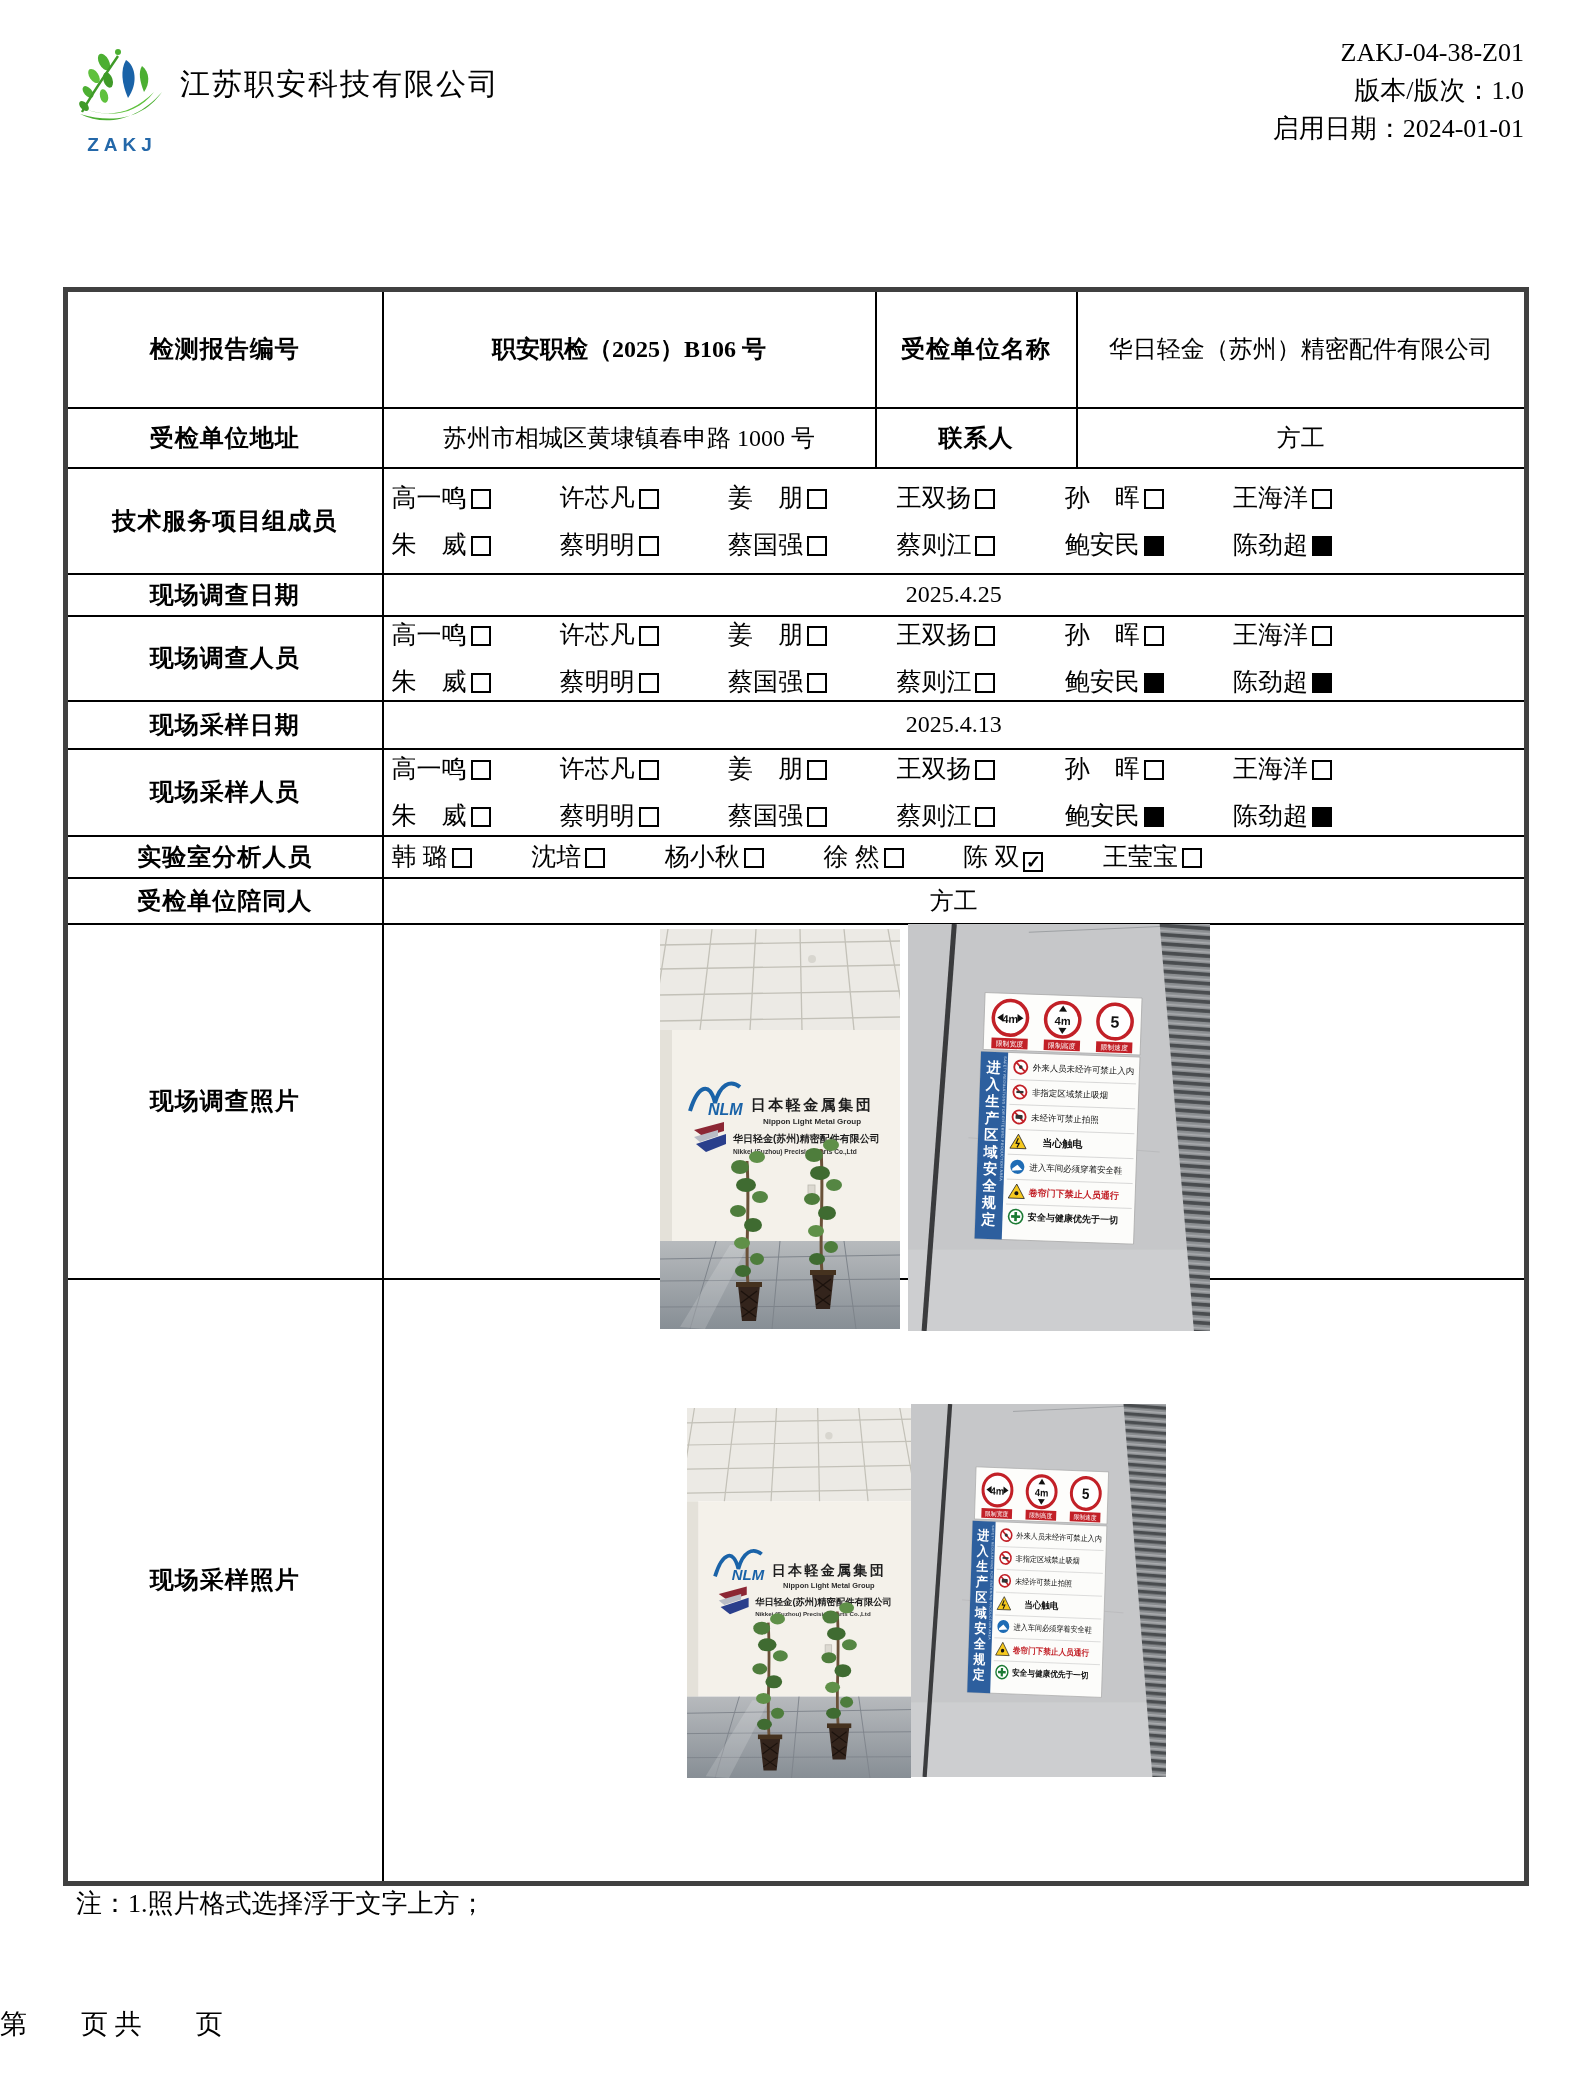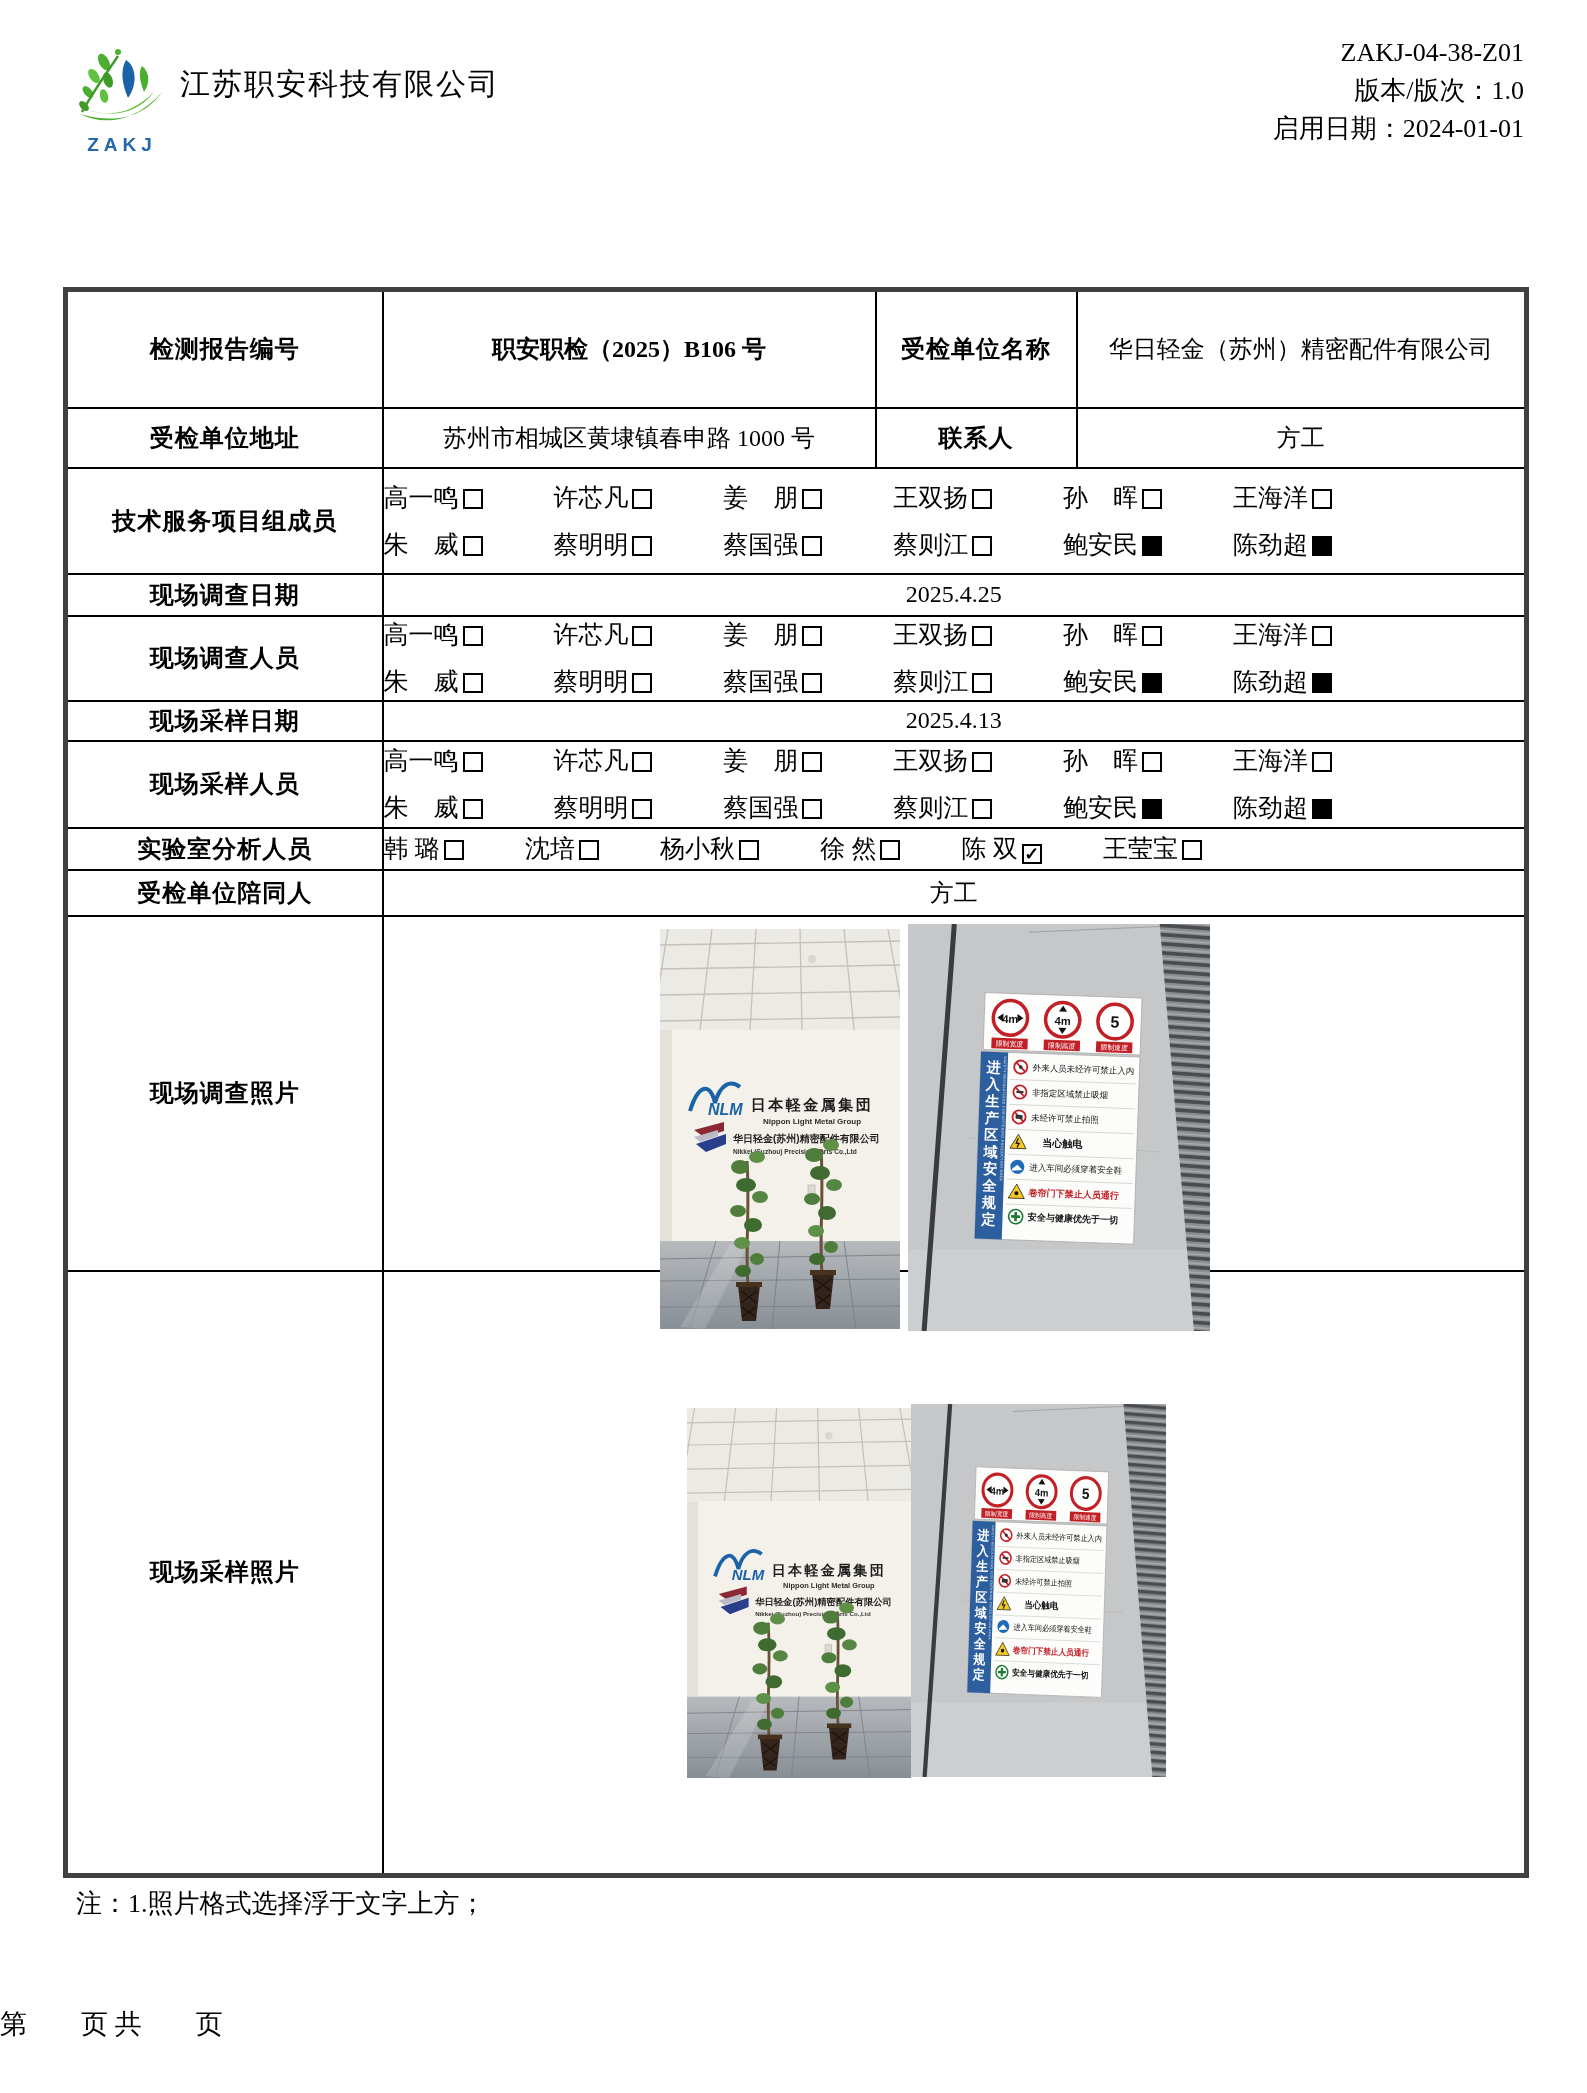--- a/index.html
+++ b/index.html
@@ -20,21 +20,21 @@
   
   table.main { position:absolute; left:63px; top:287px; width:1461px;
                border-collapse:collapse; table-layout:fixed; border:5px solid #404040; }
   table.main td { border:2px solid #000; vertical-align:middle; text-align:center;
                   font-size:24px; padding:0; overflow:hidden; }
   td.lbl { font-weight:bold; letter-spacing:1px; }
   td.bold { font-weight:bold; }
   td.unit-name { font-size:27px; line-height:60px; padding:0 18px; }
   .names-col { display:flex; flex-direction:column; justify-content:center; gap:14px; height:100%; }
   .names-row { display:flex; justify-content:space-between; align-items:center;
-               padding-left:0; padding-right:192px; font-size:25px; }
+               padding-left:8px; padding-right:192px; font-size:25px; }
   .names-row.lab { padding-right:322px; }
   .name-item { white-space:nowrap; }
   .cb { display:inline-block; width:20px; height:20px; border:2.5px solid #000;
         margin-left:4px; vertical-align:-3px; background:#fff; text-align:center;
         font-size:18px; line-height:16px; font-weight:bold; }
   .cb-filled { background:#000; }
 
   
   .photo { position:absolute; z-index:5; }
   .photo svg { display:block; width:100%; height:100%; }
@@ -164,21 +164,21 @@
                 <span class="name-item"><span>朱　威</span><span class="cb"></span></span>
                 <span class="name-item"><span>蔡明明</span><span class="cb"></span></span>
                 <span class="name-item"><span>蔡国强</span><span class="cb"></span></span>
                 <span class="name-item"><span>蔡则江</span><span class="cb"></span></span>
                 <span class="name-item"><span>鲍安民</span><span class="cb cb-filled"></span></span>
                 <span class="name-item"><span>陈劲超</span><span class="cb cb-filled"></span></span>
               </div>
         </div>
       </td>
     </tr>
-    <tr style="height:40px">
+    <tr style="height:48px">
       <td class="lbl">现场采样日期</td>
       <td colspan="3">2025.4.13</td>
     </tr>
     <tr style="height:87px">
       <td class="lbl">现场采样人员</td>
       <td colspan="3">
         <div class="names-col">
           <div class="names-row">
                 <span class="name-item"><span>高一鸣</span><span class="cb"></span></span>
                 <span class="name-item"><span>许芯凡</span><span class="cb"></span></span>

